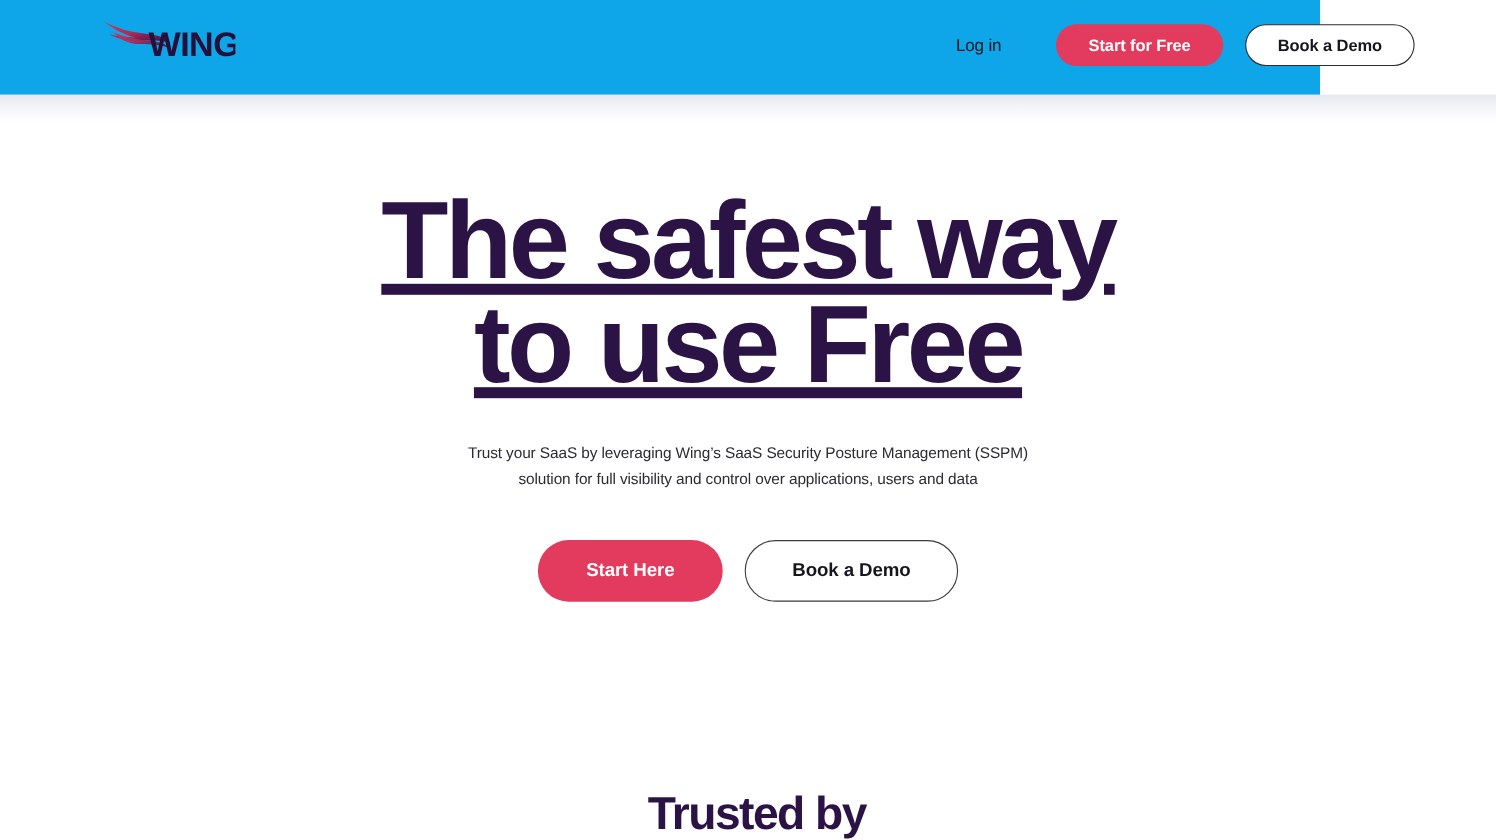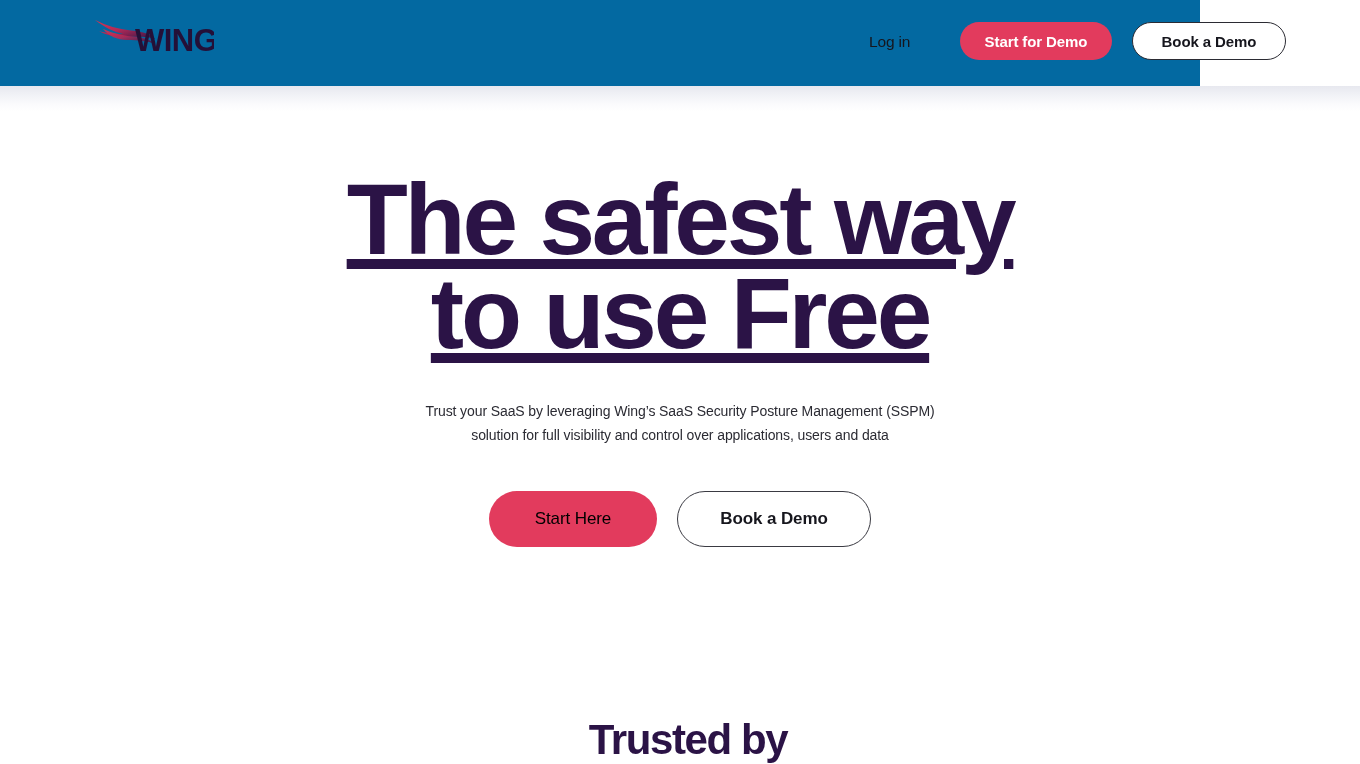--- a/index.html
+++ b/index.html
@@ -8,21 +8,21 @@
     overflow:hidden;
     background:#ffffff;
     font-family:"Liberation Sans", sans-serif;
     -webkit-font-smoothing:antialiased;
   }
 
   
   .header {
     position:absolute; top:0; left:0;
     width:1200px; height:86px;
-    background:#0369a1;
+    background:#0ea5e9;
     display:flex; align-items:center;
     z-index:10;
   }
   .header-shadow {
     position:absolute; top:86px; left:0;
     width:1360px; height:26px;
     background:linear-gradient(to bottom,#e7e8ef 0%, #f2f3f7 38%, #fbfbfd 72%, #ffffff 100%);
     z-index:9;
   }
 
@@ -108,24 +108,24 @@
   }
   .subtitle-line { display:block; }
 
   .cta-row {
     position:absolute; top:405px; left:0; width:1360px;
     display:flex; justify-content:center; align-items:center; gap:20px;
   }
   .btn-start-here {
     width:168px; height:56px;
     background:#e23b5d;
-    color:#000000;
+    color:#ffffff;
     border:none; border-radius:999px;
     font-family:"Liberation Sans", sans-serif;
-    font-size:17px; font-weight:normal;
+    font-size:17px; font-weight:bold;
     letter-spacing:-0.1px;
     cursor:pointer;
     display:flex; align-items:center; justify-content:center;
   }
   .btn-book-demo-hero {
     width:194px; height:56px;
     background:#ffffff;
     color:#16161d;
     border:1.4px solid #3a3a42;
     border-radius:999px;
@@ -160,21 +160,21 @@
 
     <path d="M6 12 C 30 24, 52 30, 78 33 C 104 36, 118 40, 126 50 C 116 46, 96 45, 74 46 C 52 47, 30 44, 14 34 C 26 38, 44 40, 62 40 C 44 36, 24 26, 6 12 Z" fill="url(#wingGrad)"></path>
     <path d="M22 30 C 44 40, 66 44, 88 46 C 106 48, 118 52, 126 60 C 112 54, 92 52, 70 52 C 50 52, 34 44, 22 30 Z" fill="url(#wingGrad)" opacity="0.92"></path>
 
     <text x="86" y="74" font-family="Liberation Sans, sans-serif" font-size="62" font-weight="bold" fill="#241038" letter-spacing="-1">WING</text>
   </svg>
 
 
   <span class="login">Log in</span>
 
-  <button class="btn-start-free">Start for Demo</button>
+  <button class="btn-start-free">Start for Free</button>
   <button class="btn-book-demo-hdr">Book a Demo</button>
 </div>
 <div class="header-shadow"></div>
 
 <div class="hero">
 
   <h1 class="headline">
     <span class="headline-line">The safest way</span>
     <span class="headline-line">to use Free</span>
   </h1>

